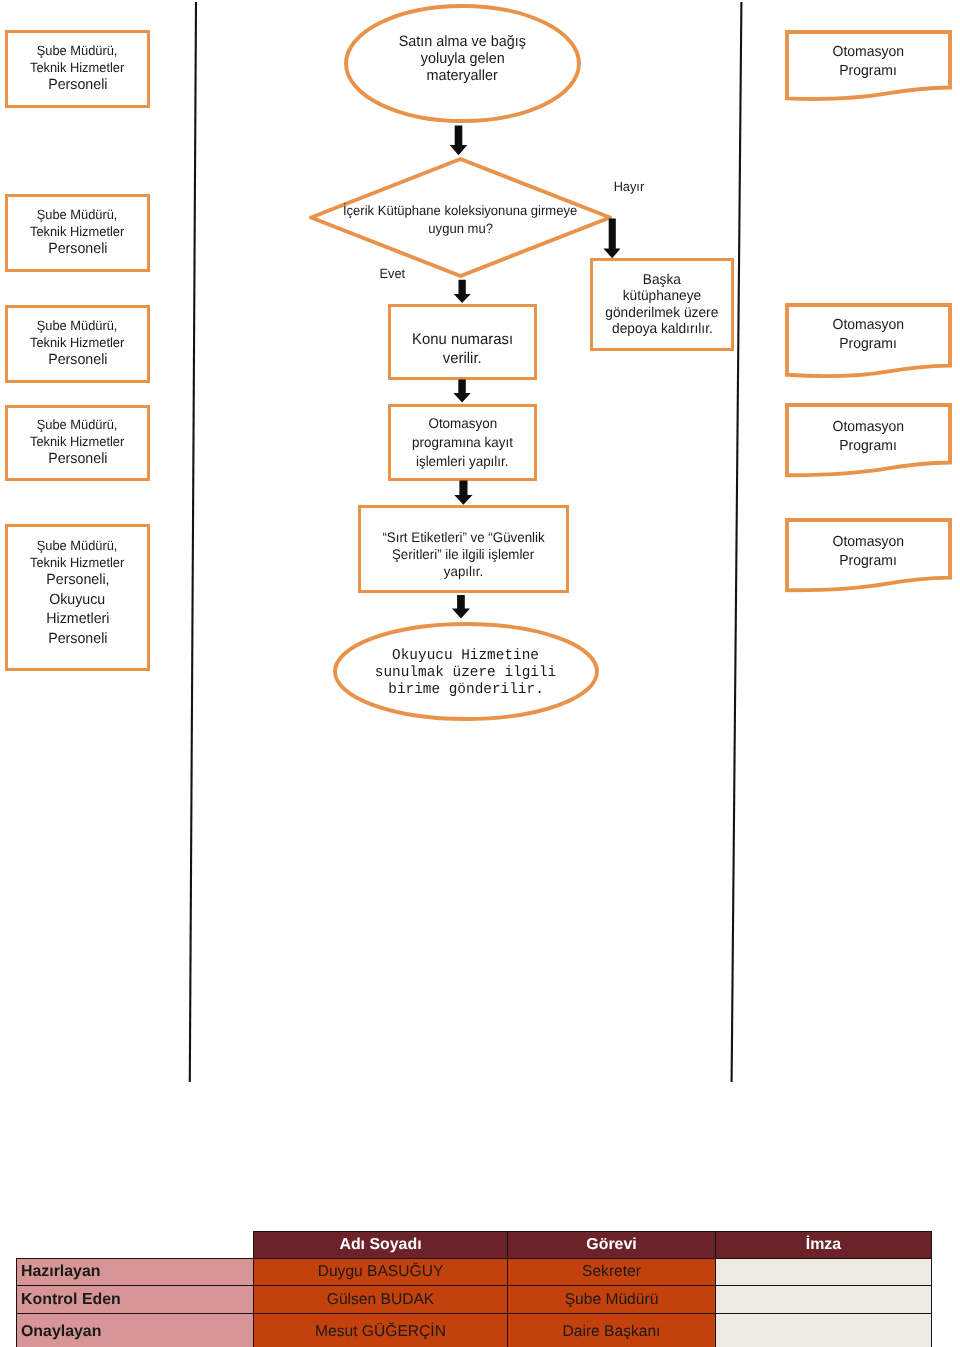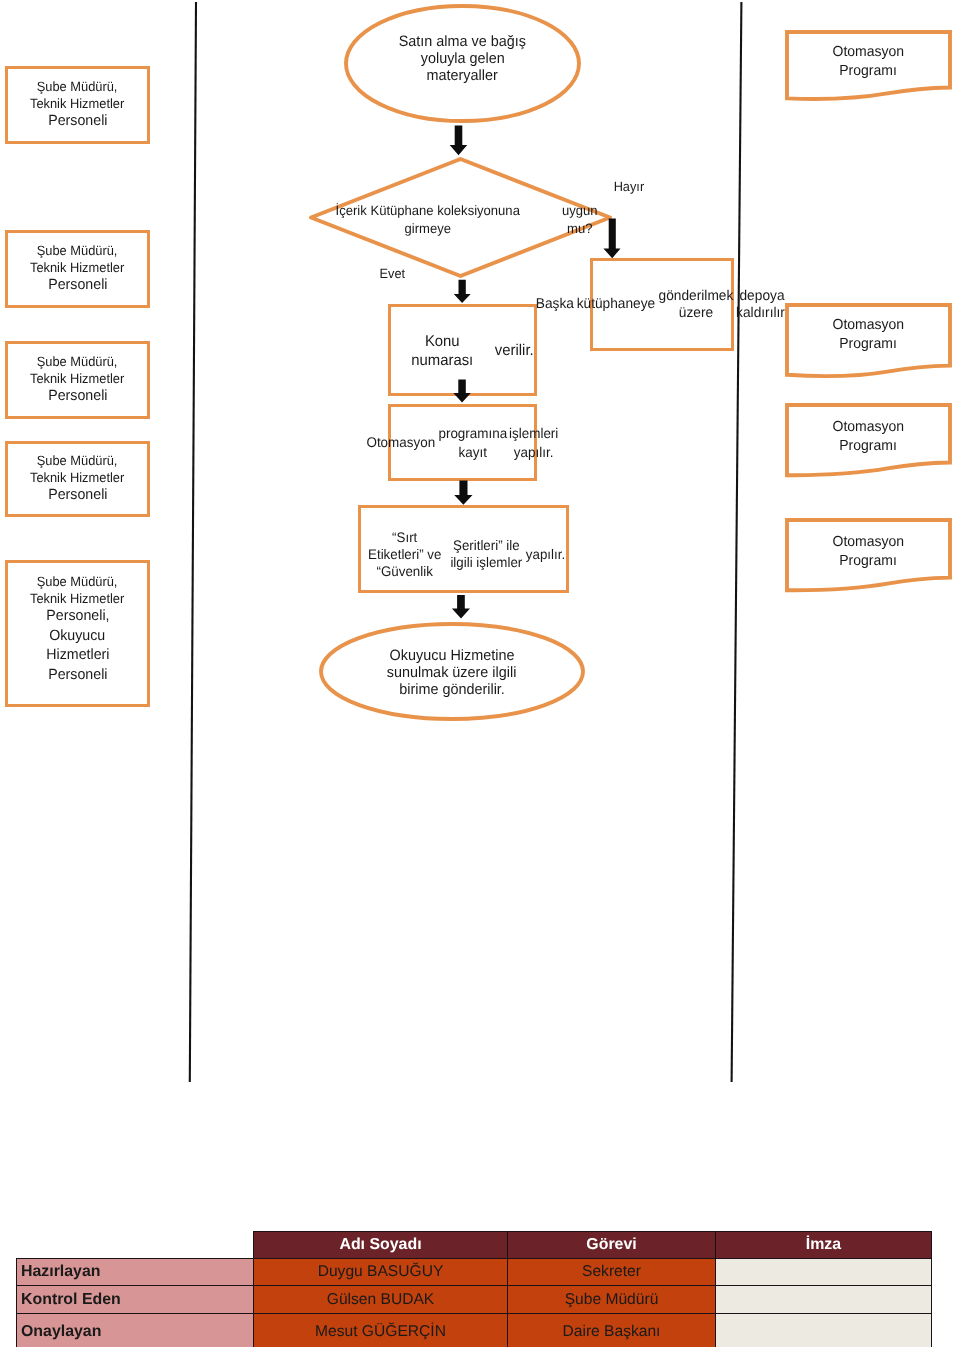--- a/index.html
+++ b/index.html
@@ -12,40 +12,40 @@
   .lane-box span, .proc span, .ellipse .txt span, .diamond .txt span, .doc .txt span,
   .branch-lbl{display:block;transform:scaleX(0.96);transform-origin:center center;}
   .sigtable td{transform:scaleX(1);}
 
   
   .lane-lines{position:absolute;left:0;top:0;}
 
   
   .lane-box{position:absolute;border:3.4px solid #E8924A;background:#fff;
             box-sizing:border-box;display:flex;flex-direction:column;
-            align-items:center;justify-content:center;text-align:center;margin-top:36px;}
+            align-items:center;justify-content:center;text-align:center;}
   .lane-box .l1,.lane-box .l2{font-size:13.4px;line-height:17.0px;letter-spacing:0px;}
   .lane-box .l3{font-size:14.8px;line-height:19.6px;letter-spacing:0px;}
 
   
   .proc{position:absolute;border:3.8px solid #E8924A;background:#fff;
-        box-sizing:border-box;display:flex;flex-direction:row;
+        box-sizing:border-box;display:flex;flex-direction:column;
         align-items:center;justify-content:center;text-align:center;
         font-size:15.0px;line-height:18.4px;letter-spacing:0px;}
 
   
   .ellipse{position:absolute;}
   .ellipse .txt{position:absolute;left:0;top:0;width:100%;height:100%;
        display:flex;flex-direction:column;align-items:center;justify-content:center;
        text-align:center;font-size:15px;line-height:16.8px;letter-spacing:0px;}
 
   
   .diamond{position:absolute;}
   .diamond .txt{position:absolute;left:0;top:0;width:100%;height:100%;
-       display:flex;align-items:center;justify-content:center;
+       display:flex;flex-direction:column;align-items:center;justify-content:center;
        text-align:center;font-size:13.6px;line-height:17.4px;letter-spacing:0px;}
 
   
   .doc{position:absolute;}
   .doc .txt{position:absolute;left:0;top:0;width:100%;
        display:flex;flex-direction:column;align-items:center;justify-content:center;
        text-align:center;font-size:14.6px;line-height:19.2px;letter-spacing:0px;}
 
   
   .branch-lbl{position:absolute;font-size:13.3px;letter-spacing:0px;white-space:nowrap;line-height:14px;}
@@ -142,21 +142,21 @@
       <path d="M6.5 1.8 H13.8 V16.1 H18.7 L10.1 25.0 L1.8 16.1 H6.5 Z" fill="#0d0d0d"></path>
     </svg>
   </div>
 
   <div class="arrow" style="left:602px;top:217px;width:21px;height:44px;">
     <svg width="21" height="44" viewBox="0 0 21 44">
       <path d="M6.7 1.4 H13.8 V31.5 H18.5 L10.2 41.3 L1.4 31.5 H6.7 Z" fill="#0d0d0d"></path>
     </svg>
   </div>
 
-  <div class="proc" style="left:388px;top:304px;width:149px;height:92px;font-size:15.5px;line-height:19.4px;justify-content:flex-start;padding-top:2px;">
+  <div class="proc" style="left:388px;top:304px;width:149px;height:76px;font-size:15.5px;line-height:19.4px;justify-content:flex-start;padding-top:23px;">
     <span>Konu numarası</span>
     <span>verilir.</span>
   </div>
 
   <div class="proc" style="left:590px;top:258px;width:144px;height:93px;font-size:14.3px;line-height:16.45px;">
     <span>Başka</span>
     <span>kütüphaneye</span>
     <span>gönderilmek üzere</span>
     <span>depoya kaldırılır.</span>
   </div>
@@ -184,21 +184,21 @@
     <span>Şeritleri” ile ilgili işlemler</span>
     <span>yapılır.</span>
   </div>
 
   <div class="arrow" style="left:450px;top:593px;width:22px;height:28px;">
     <svg width="22" height="28" viewBox="0 0 22 28">
       <path d="M7.1 1.9 H14.8 V15.6 H20.0 L11.0 25.4 L1.9 15.6 H7.1 Z" fill="#0d0d0d"></path>
     </svg>
   </div>
 
-  <div class="ellipse" style="left:319px;top:622px;width:266px;height:99px;">
+  <div class="ellipse" style="left:333px;top:622px;width:266px;height:99px;font-family:Liberation Mono, monospace;">
     <svg width="266" height="99" viewBox="0 0 266 99">
       <ellipse cx="133" cy="49.5" rx="131" ry="47.5" fill="#ffffff" stroke="#E8924A" stroke-width="3.9"></ellipse>
     </svg>
     <div class="txt" style="top:2px;">
       <span>Okuyucu Hizmetine</span>
       <span>sunulmak üzere ilgili</span>
       <span>birime gönderilir.</span>
     </div>
   </div>
 

